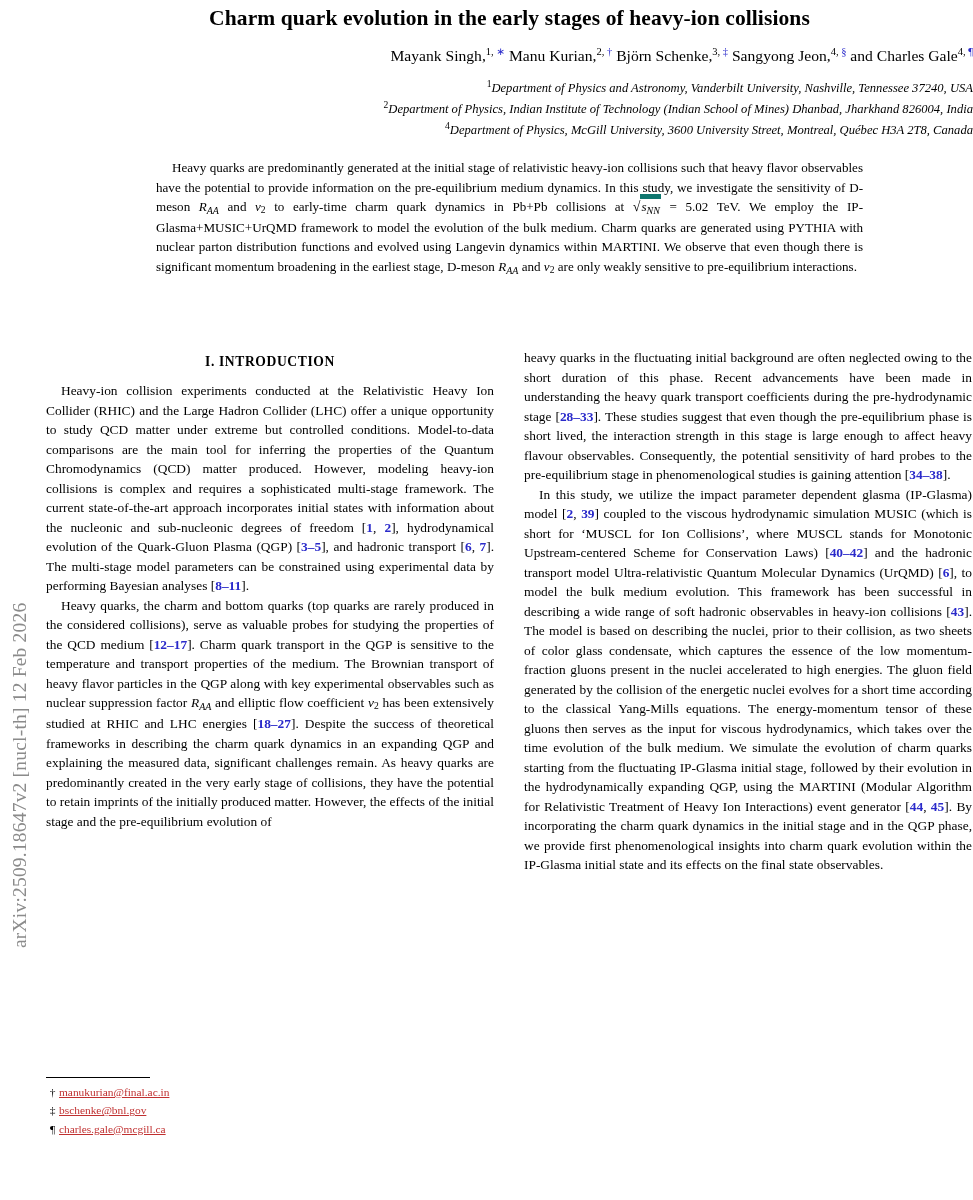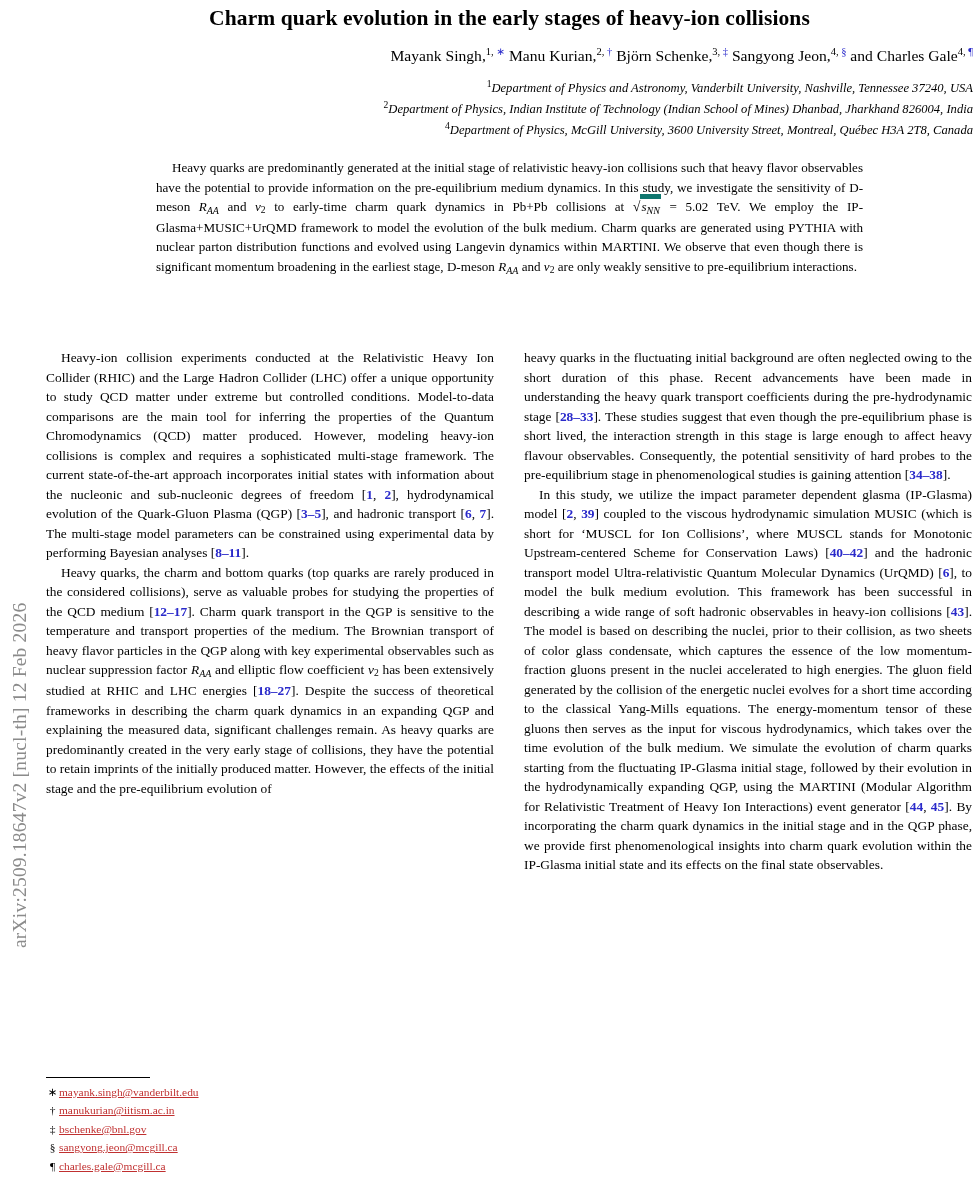--- a/index.html
+++ b/index.html
@@ -136,42 +136,37 @@
   <div class="affil">
     <span class="ln"><sup>1</sup>Department of Physics and Astronomy, Vanderbilt University, Nashville, Tennessee 37240, USA</span>
     <span class="ln"><sup>2</sup>Department of Physics, Indian Institute of Technology (Indian School of Mines) Dhanbad, Jharkhand 826004, India</span>
     <span class="ln"><sup>4</sup>Department of Physics, McGill University, 3600 University Street, Montreal, Québec H3A 2T8, Canada</span>
   </div>
 
   <div class="abstract"><span class="ind"></span>Heavy quarks are predominantly generated at the initial stage of relativistic heavy-ion collisions such that heavy flavor observables have the potential to provide information on the pre-equilibrium medium dynamics. In this study, we investigate the sensitivity of D-meson <span class="math">R</span><span class="sub">AA</span> and <span class="math">v</span><span class="subn">2</span> to early-time charm quark dynamics in Pb+Pb collisions at <span class="sqrt-wrap"><span class="rad">√</span><span class="over"><span class="math">s</span><span class="sub">NN</span></span></span> = 5.02 TeV. We employ the IP-Glasma+MUSIC+UrQMD framework to model the evolution of the bulk medium. Charm quarks are generated using PYTHIA with nuclear parton distribution functions and evolved using Langevin dynamics within MARTINI. We observe that even though there is significant momentum broadening in the earliest stage, D-meson <span class="math">R</span><span class="sub">AA</span> and <span class="math">v</span><span class="subn">2</span> are only weakly sensitive to pre-equilibrium interactions.</div>
 
   <div class="cols">
     <div class="col">
+      <div class="sec-head">I.   INTRODUCTION</div>
       <p class="body">Heavy-ion collision experiments conducted at the Relativistic Heavy Ion Collider (RHIC) and the Large Hadron Collider (LHC) offer a unique opportunity to study QCD matter under extreme but controlled conditions. Model-to-data comparisons are the main tool for inferring the properties of the Quantum Chromodynamics (QCD) matter produced. However, modeling heavy-ion collisions is complex and requires a sophisticated multi-stage framework. The current state-of-the-art approach incorporates initial states with information about the nucleonic and sub-nucleonic degrees of freedom [<span class="cite">1</span>, <span class="cite">2</span>], hydrodynamical evolution of the Quark-Gluon Plasma (QGP) [<span class="cite">3–5</span>], and hadronic transport [<span class="cite">6</span>, <span class="cite">7</span>]. The multi-stage model parameters can be constrained using experimental data by performing Bayesian analyses [<span class="cite">8–11</span>].</p>
       <p class="body">Heavy quarks, the charm and bottom quarks (top quarks are rarely produced in the considered collisions), serve as valuable probes for studying the properties of the QCD medium [<span class="cite">12–17</span>]. Charm quark transport in the QGP is sensitive to the temperature and transport properties of the medium. The Brownian transport of heavy flavor particles in the QGP along with key experimental observables such as nuclear suppression factor <span class="math">R</span><span class="sub">AA</span> and elliptic flow coefficient <span class="math">v</span><span class="subn">2</span> has been extensively studied at RHIC and LHC energies [<span class="cite">18–27</span>]. Despite the success of theoretical frameworks in describing the charm quark dynamics in an expanding QGP and explaining the measured data, significant challenges remain. As heavy quarks are predominantly created in the very early stage of collisions, they have the potential to retain imprints of the initially produced matter. However, the effects of the initial stage and the pre-equilibrium evolution of</p>
     </div>
     <div class="col">
       <p class="body" style="text-indent:0">heavy quarks in the fluctuating initial background are often neglected owing to the short duration of this phase. Recent advancements have been made in understanding the heavy quark transport coefficients during the pre-hydrodynamic stage [<span class="cite">28–33</span>]. These studies suggest that even though the pre-equilibrium phase is short lived, the interaction strength in this stage is large enough to affect heavy flavour observables. Consequently, the potential sensitivity of hard probes to the pre-equilibrium stage in phenomenological studies is gaining attention [<span class="cite">34–38</span>].</p>
       <p class="body">In this study, we utilize the impact parameter dependent glasma (IP-Glasma) model [<span class="cite">2</span>, <span class="cite">39</span>] coupled to the viscous hydrodynamic simulation MUSIC (which is short for ‘MUSCL for Ion Collisions’, where MUSCL stands for Monotonic Upstream-centered Scheme for Conservation Laws) [<span class="cite">40–42</span>] and the hadronic transport model Ultra-relativistic Quantum Molecular Dynamics (UrQMD) [<span class="cite">6</span>], to model the bulk medium evolution. This framework has been successful in describing a wide range of soft hadronic observables in heavy-ion collisions [<span class="cite">43</span>]. The model is based on describing the nuclei, prior to their collision, as two sheets of color glass condensate, which captures the essence of the low momentum-fraction gluons present in the nuclei accelerated to high energies. The gluon field generated by the collision of the energetic nuclei evolves for a short time according to the classical Yang-Mills equations. The energy-momentum tensor of these gluons then serves as the input for viscous hydrodynamics, which takes over the time evolution of the bulk medium. We simulate the evolution of charm quarks starting from the fluctuating IP-Glasma initial stage, followed by their evolution in the hydrodynamically expanding QGP, using the MARTINI (Modular Algorithm for Relativistic Treatment of Heavy Ion Interactions) event generator [<span class="cite">44</span>, <span class="cite">45</span>]. By incorporating the charm quark dynamics in the initial stage and in the QGP phase, we provide first phenomenological insights into charm quark evolution within the IP-Glasma initial state and its effects on the final state observables.</p>
     </div>
   </div>
 
   <div class="footnote-rule"></div>
 
   <div class="footnotes">
     <div>
-      <span class="fmark">∗</span><a class="fn" href="#">mayank.singh@vanderbilt.edu</a>
-    </div>
-    <div>
-      <span class="fmark">†</span><a class="fn" href="#">manukurian@iitism.ac.in</a>
+      <span class="fmark">†</span><a class="fn" href="#">manukurian@final.ac.in</a>
     </div>
     <div>
       <span class="fmark">‡</span><a class="fn" href="#">bschenke@bnl.gov</a>
-    </div>
-    <div>
-      <span class="fmark">§</span><a class="fn" href="#">sangyong.jeon@mcgill.ca</a>
     </div>
     <div>
       <span class="fmark">¶</span><a class="fn" href="#">charles.gale@mcgill.ca</a>
     </div>
   </div>
 
 </div>
 
 </body></html>

